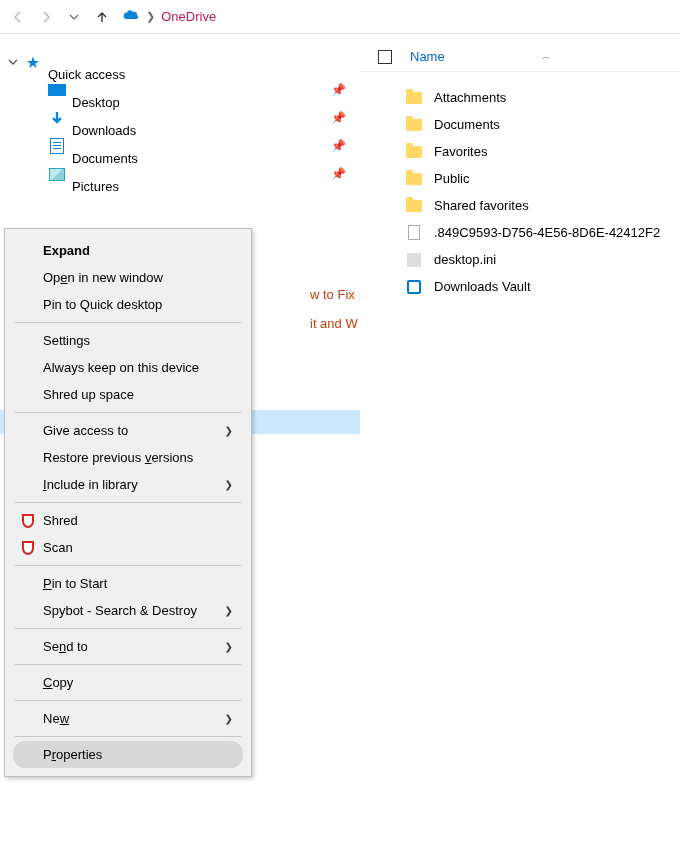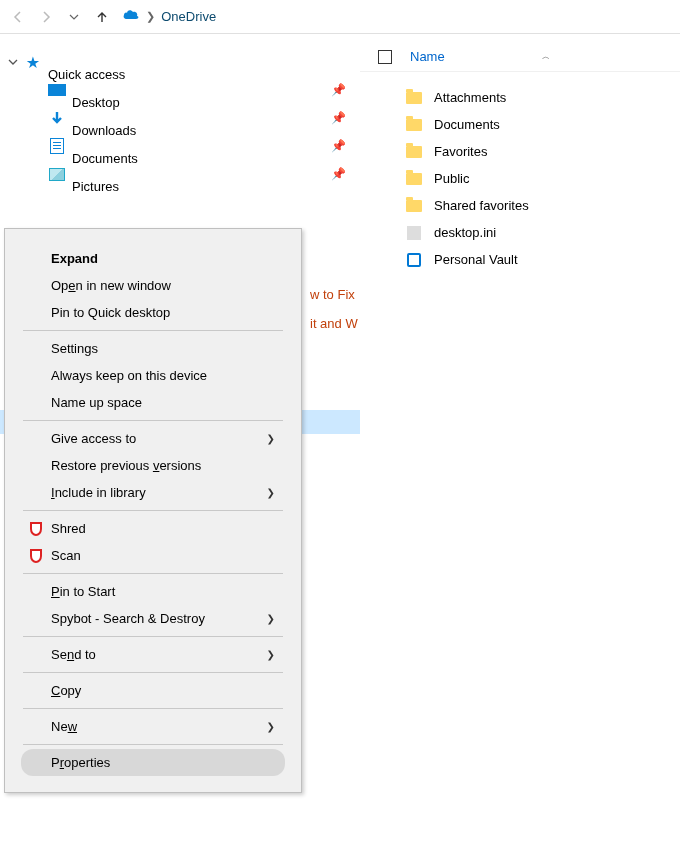--- a/index.html
+++ b/index.html
@@ -30,21 +30,21 @@
     }
     .nav-btn.enabled { color: #333; }
     .breadcrumb {
       display: flex;
       align-items: center;
       margin-left: 6px;
       gap: 6px;
     }
     .breadcrumb .crumb {
       font-size: 13px;
-      color: #0c4a6e;
+      color: #be185d;
     }
     .main-area {
       display: flex;
       height: calc(100% - 34px);
     }
     .sidebar {
       width: 360px;
       padding: 14px 0 0 4px;
       position: relative;
     }
@@ -176,25 +176,25 @@
     .pic-ic {
       width: 16px; height: 13px;
       border: 1px solid #20a8c8;
       background: linear-gradient(135deg,#bfe8f0 50%, #8dd0de 50%);
     }
     
     .context-menu {
       position: absolute;
       left: 4px;
       top: 228px;
-      width: 298px;
+      width: 248px;
       background: #f0f0f0;
       border: 1px solid #bfbfbf;
       box-shadow: 2px 2px 4px rgba(0,0,0,0.2);
-      padding: 16px;
+      padding: 8px;
       z-index: 100;
     }
     .menu-item {
       height: 27px;
       display: flex;
       align-items: center;
       padding-left: 30px;
       padding-right: 18px;
       position: relative;
       font-size: 13px;
@@ -368,29 +368,35 @@
         <span>Public</span>
       </div>
       <div class="file-row">
         <span class="fi">
             <span class="folder-ic"></span>
           </span>
         <span>Shared favorites</span>
       </div>
       <div class="file-row">
         <span class="fi">
+            <span class="file-ic"></span>
+          </span>
+        <span>.849C9593-D756-4E56-8D6E-42412F2</span>
+      </div>
+      <div class="file-row">
+        <span class="fi">
             <span class="ini-ic"></span>
           </span>
         <span>desktop.ini</span>
       </div>
       <div class="file-row">
         <span class="fi">
             <span class="vault-ic"></span>
           </span>
-        <span>Personal Vault</span>
+        <span>Downloads Vault</span>
       </div>
     </div>
   </div>
 </div>
 
 <div class="context-menu">
   <div class="menu-item bold">
     <span>Expand</span>
   </div>
   <div class="menu-item">
@@ -400,21 +406,21 @@
     <span>Pin to Quick desktop</span>
   </div>
   <div class="menu-sep"></div>
   <div class="menu-item">
     <span>Settings</span>
   </div>
   <div class="menu-item">
     <span>Always keep on this device</span>
   </div>
   <div class="menu-item">
-    <span>Name up space</span>
+    <span>Shred up space</span>
   </div>
   <div class="menu-sep"></div>
   <div class="menu-item">
     <span>Give access to</span>
     <span class="submenu-arrow">❯</span>
   </div>
   <div class="menu-item">
     <span>Restore previous <u class="access">v</u>ersions</span>
   </div>
   <div class="menu-item">

